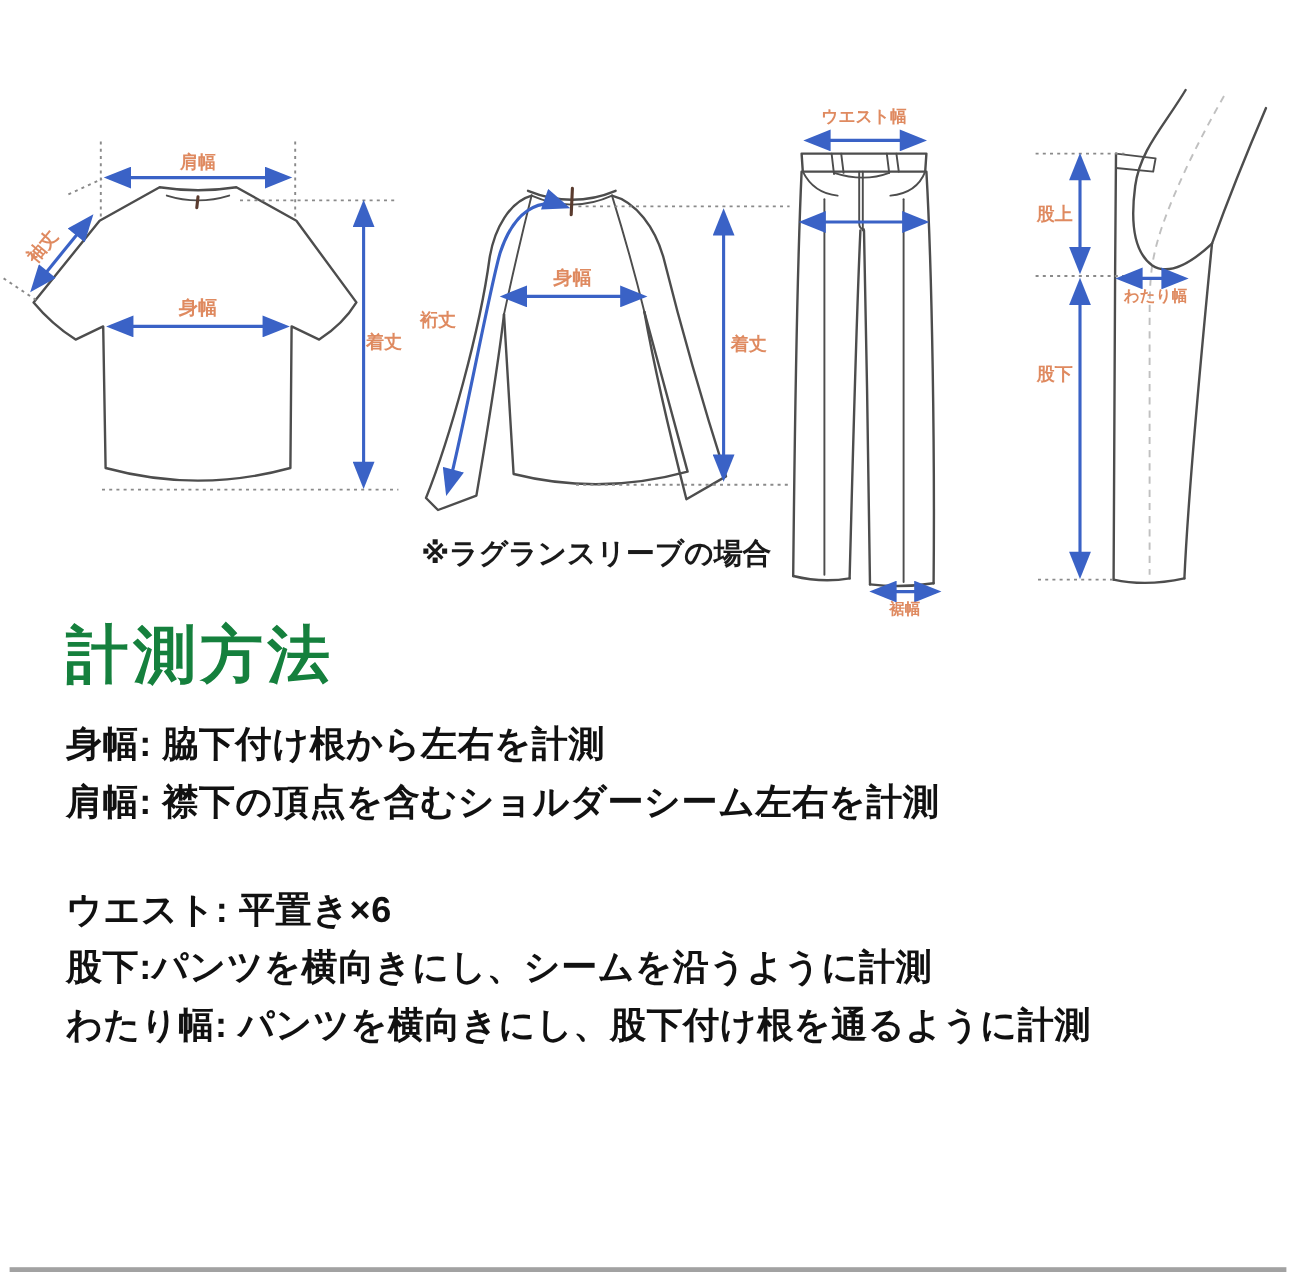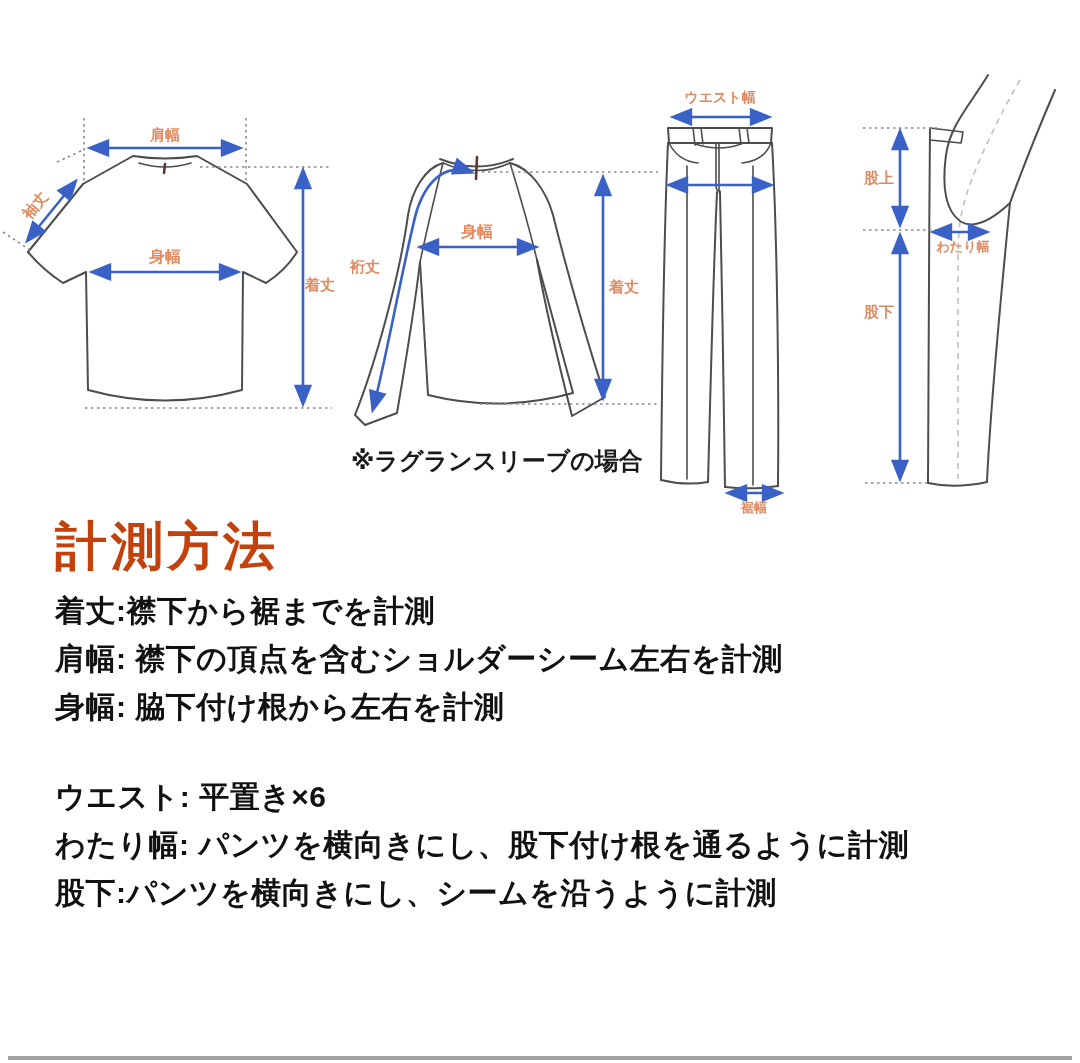--- a/index.html
+++ b/index.html
@@ -12,21 +12,21 @@
   .garment{fill:none;stroke:#4d4d4d;stroke-width:2;stroke-linejoin:round;stroke-linecap:round;}
   .garment-thin{fill:none;stroke:#4d4d4d;stroke-width:1.6;stroke-linejoin:round;stroke-linecap:round;}
   .dotted{fill:none;stroke:#8a8a8a;stroke-width:1.6;stroke-dasharray:2.5 3.5;}
   .dashed-center{fill:none;stroke:#c0c0c0;stroke-width:1.6;stroke-dasharray:6 5;}
   .arrow{fill:none;stroke:#3a62c6;stroke-width:2.6;}
   .mlabel{fill:#df8a60;font-weight:700;font-family:"Liberation Sans","DejaVu Sans",sans-serif;}
   .caption{fill:#1a1a1a;font-weight:800;font-family:"Liberation Sans","DejaVu Sans",sans-serif;}
   .tick{stroke:#5a3b2e;stroke-width:2.6;stroke-linecap:round;}
   
   .textblock{position:absolute;left:55px;top:518px;width:990px;color:#111;}
-  .tb-title{font-size:52px;font-weight:900;letter-spacing:4px;line-height:1.1;margin:0 0 12px 0;color:#c2410c;}
+  .tb-title{font-size:52px;font-weight:900;letter-spacing:4px;line-height:1.1;margin:0 0 22px 0;color:#15803d;}
   .tb-line{font-size:30px;font-weight:700;line-height:48px;letter-spacing:0.5px;white-space:nowrap;}
   .tb-gap{height:42px;}
   .bottom-bar{position:absolute;left:8px;right:8px;top:1056px;height:4px;background:#a2a2a2;}
 </style>
 </head>
 <body>
 
 <div class="canvas">
 
   <svg class="diagram" style="left:0;top:80px" width="345" height="360" viewBox="0 0 345 360">
@@ -157,24 +157,23 @@
     <path class="arrow" d="M50,181 V423" marker-start="url(#ah4)" marker-end="url(#ah4)"></path>
     <path class="arrow" d="M84,177 H136" marker-start="url(#ah4)" marker-end="url(#ah4)"></path>
 
     <text class="mlabel" x="29" y="128" font-size="15" text-anchor="middle">股上</text>
     <text class="mlabel" x="113" y="196" font-size="13" text-anchor="middle">わたり幅</text>
     <text class="mlabel" x="29" y="262" font-size="15" text-anchor="middle">股下</text>
   </svg>
 
   <div class="textblock">
     <h1 class="tb-title">計測方法</h1>
-    <div class="tb-line">着丈:襟下から裾までを計測</div>
+    <div class="tb-line">身幅: 脇下付け根から左右を計測</div>
     <div class="tb-line">肩幅: 襟下の頂点を含むショルダーシーム左右を計測</div>
-    <div class="tb-line">身幅: 脇下付け根から左右を計測</div>
     <div class="tb-gap"></div>
     <div class="tb-line">ウエスト: 平置き×6</div>
+    <div class="tb-line">股下:パンツを横向きにし、シームを沿うように計測</div>
     <div class="tb-line">わたり幅: パンツを横向きにし、股下付け根を通るように計測</div>
-    <div class="tb-line">股下:パンツを横向きにし、シームを沿うように計測</div>
   </div>
 
   <div class="bottom-bar"></div>
 
 </div>
 
 </body></html>

